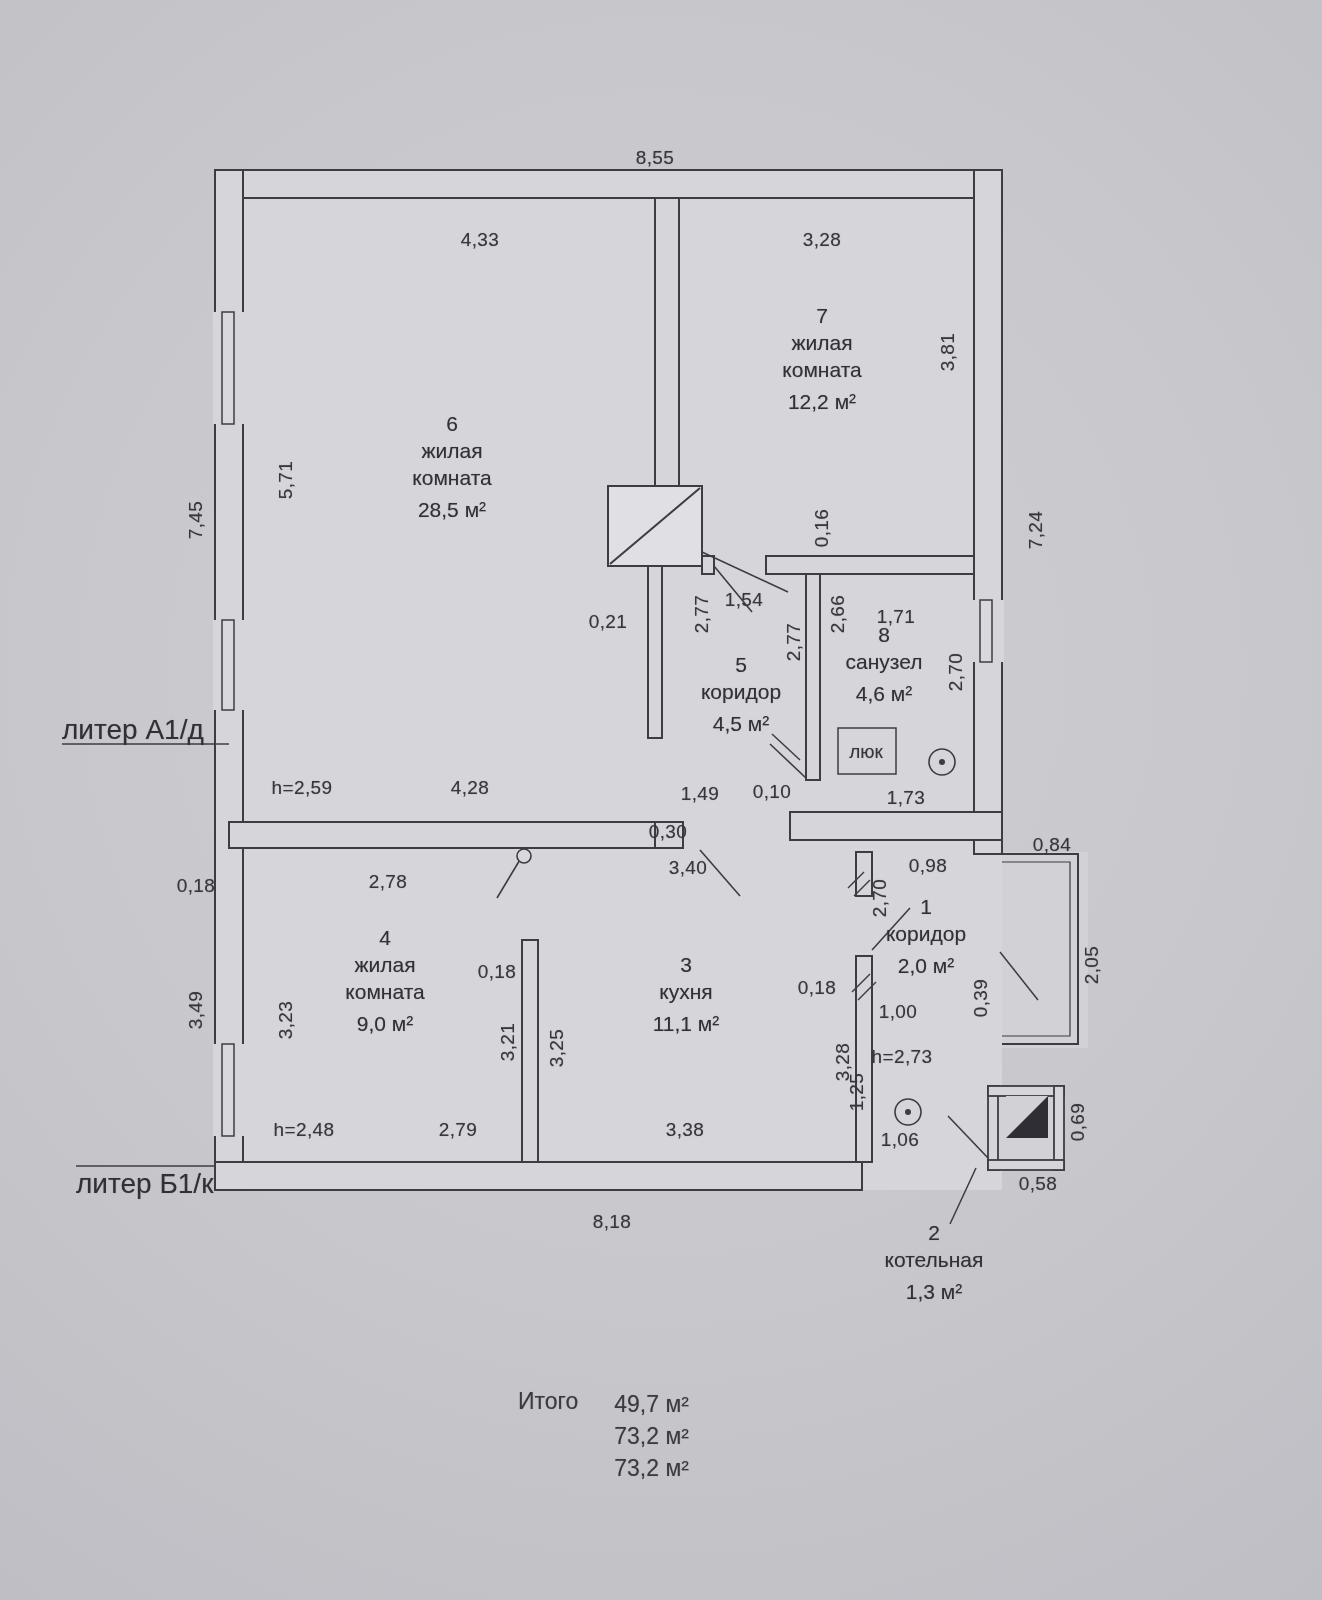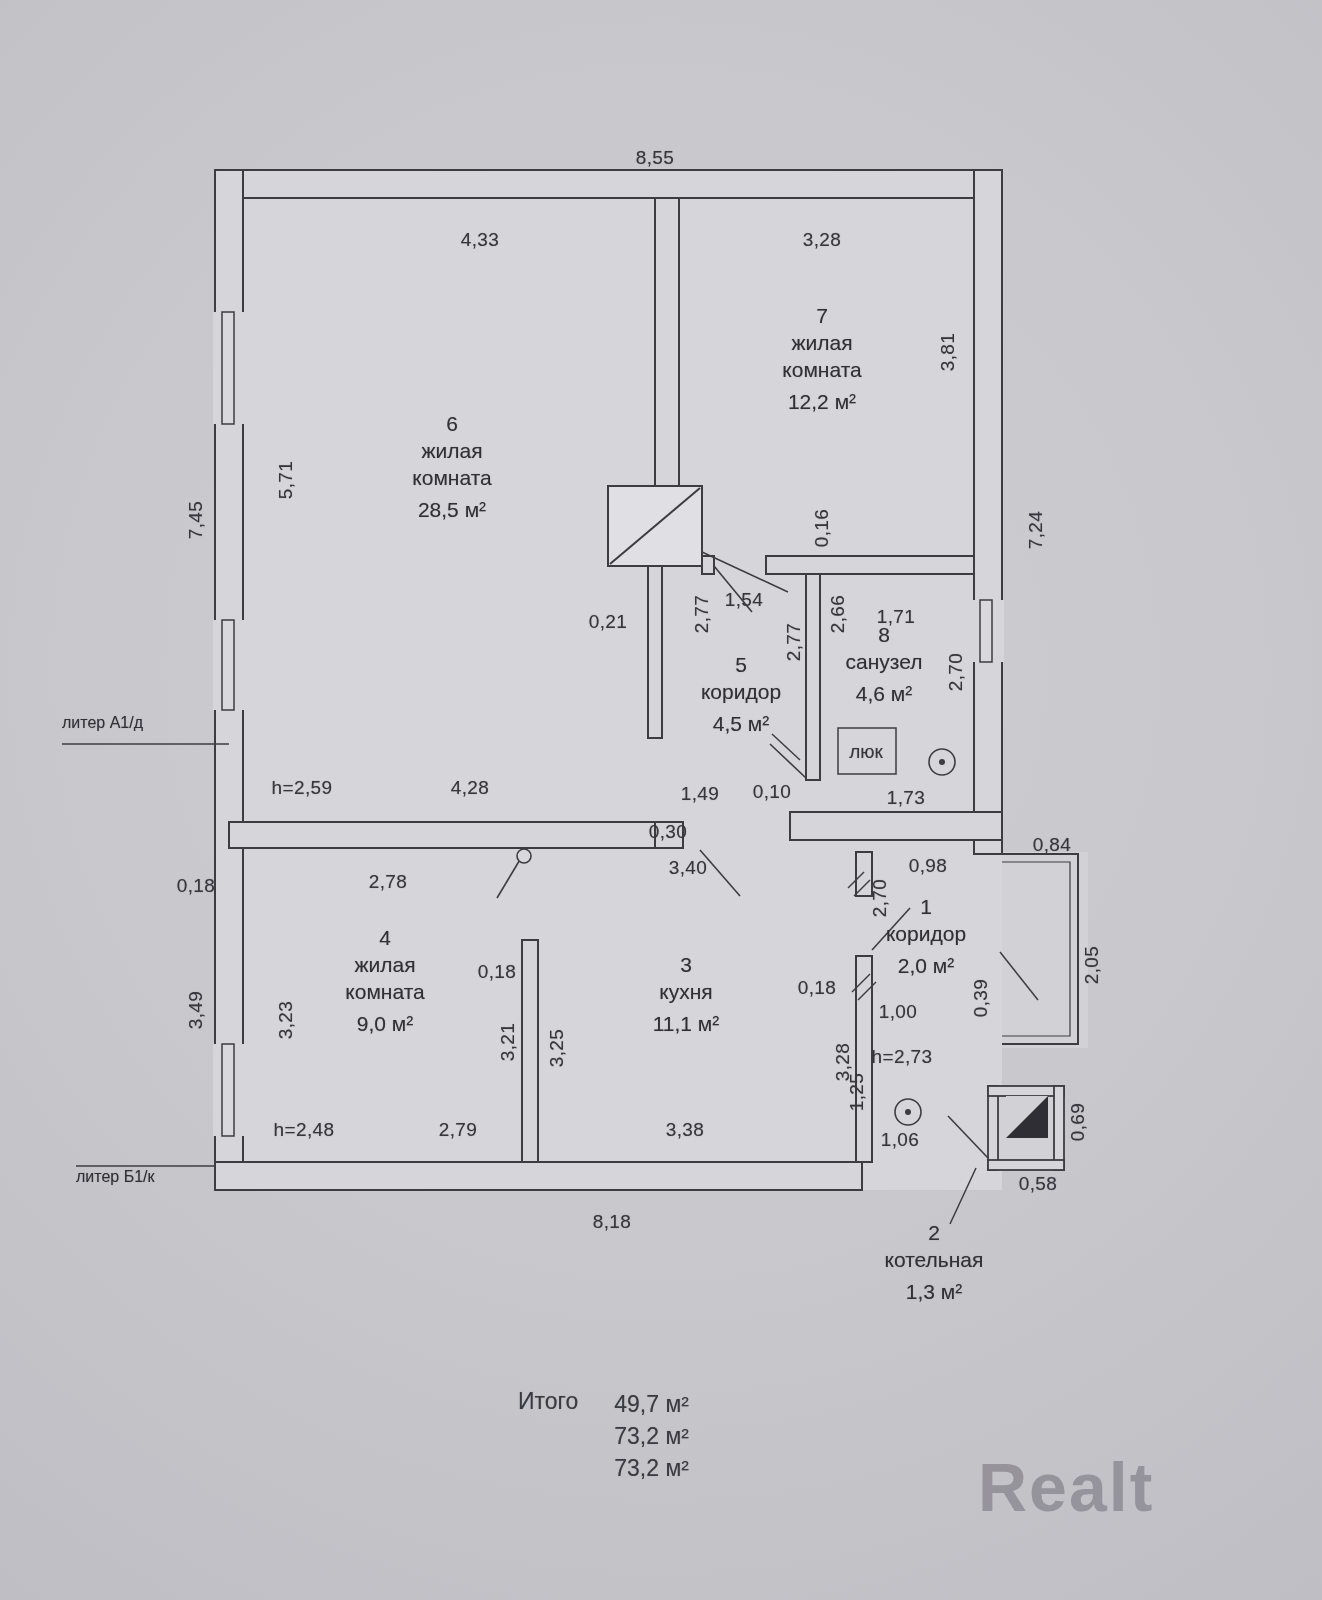--- a/index.html
+++ b/index.html
@@ -26,21 +26,21 @@
     text-align:center;font-size:21px;line-height:27px;color:#303036;
     text-shadow:0 0 1px rgba(55,55,65,.4);white-space:nowrap;
   }
   .room-label .rnum{font-size:21px;}
   .room-label .area{margin-top:5px;}
   .hatch-label{
     position:absolute;transform:translate(-50%,-50%);
     font-size:19px;color:#36363c;text-shadow:0 0 1px rgba(60,60,70,.4);
   }
   .liter{
-    position:absolute;font-size:16px;color:#303036;
+    position:absolute;font-size:28px;color:#303036;
     text-shadow:0 0 1px rgba(55,55,65,.4);white-space:nowrap;
   }
   .totals{
     position:absolute;left:518px;top:1388px;
     display:flex;gap:36px;font-size:23px;color:#3a3a41;
     text-shadow:0 0 1px rgba(60,60,70,.4);
   }
   .totals .tvals div{line-height:32px;text-align:left;}
   .watermark{
     position:absolute;left:978px;top:1448px;
@@ -207,21 +207,20 @@
 
     <div class="totals">
       <span>Итого</span>
       <div class="tvals">
         <div>49,7 м²</div>
         <div>73,2 м²</div>
         <div>73,2 м²</div>
       </div>
     </div>
 
-    <div class="watermark">Realt</div>
 
     <div id="dim-layer">
         <span class="dim" style="left: 655px; top: 158px; transform: translate(-50%, -50%) rotate(0deg);">8,55</span>
         <span class="dim" style="left: 480px; top: 240px; transform: translate(-50%, -50%) rotate(0deg);">4,33</span>
         <span class="dim" style="left: 822px; top: 240px; transform: translate(-50%, -50%) rotate(0deg);">3,28</span>
         <span class="dim" style="left: 196px; top: 520px; transform: translate(-50%, -50%) rotate(-90deg);">7,45</span>
         <span class="dim" style="left: 286px; top: 480px; transform: translate(-50%, -50%) rotate(-90deg);">5,71</span>
         <span class="dim" style="left: 948px; top: 352px; transform: translate(-50%, -50%) rotate(-90deg);">3,81</span>
         <span class="dim" style="left: 1036px; top: 530px; transform: translate(-50%, -50%) rotate(-90deg);">7,24</span>
         <span class="dim" style="left: 822px; top: 528px; transform: translate(-50%, -50%) rotate(-90deg);">0,16</span>

